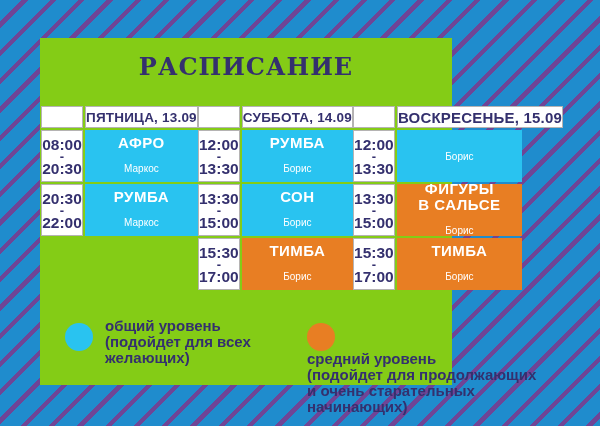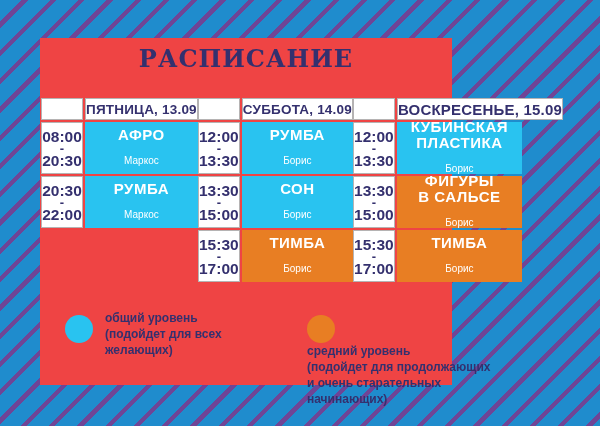--- a/index.html
+++ b/index.html
@@ -6,23 +6,23 @@
   body {
     width: 600px; height: 426px; overflow: hidden;
     font-family: "Liberation Sans", sans-serif;
     background: repeating-linear-gradient(135deg,
       #1f8ccd 0px, #1f8ccd 15.5px,
       #6f4596 15.5px, #6f4596 20px);
   }
   .card {
     position: absolute; left: 40px; top: 38px;
     width: 412px; height: 347px;
-    background: #ef4444;
+    background: #84cc16;
     box-sizing: border-box;
-    padding-top: 7px;
+    padding-top: 15px;
   }
   .title {
     margin: 0; text-align: center;
     font-family: "DejaVu Serif", serif;
     font-weight: bold; font-size: 24px; line-height: 28px;
     letter-spacing: 1px; color: #34306e;
   }
   .tables {
     margin-top: 25px;
     display: flex; justify-content: space-between;
@@ -67,21 +67,21 @@
   }
   .legend-item { display: flex; align-items: flex-start; }
   .legend-item + .legend-item { margin-left: 32px; flex-direction: column; }
   .dot {
     width: 28px; height: 28px; border-radius: 50%;
     flex: 0 0 28px; margin-top: 5px; margin-right: 12px;
   }
   .dot-general { background: #29c3f0; }
   .dot-medium  { background: #e87e23; }
   .legend-text {
-    color: #34306e; font-weight: bold; font-size: 12px; line-height: 16px;
+    color: #34306e; font-weight: bold; font-size: 15px; line-height: 16px;
   }
   .legend-text .note { white-space: pre-line; }
   .legend-item.first .legend-text { width: 170px; }
   .legend-item.second .legend-text { width: 250px; }
 </style>
 </head>
 <body>
 
 <div class="card">
   <h1 class="title">РАСПИСАНИЕ</h1>
@@ -162,22 +162,20 @@
         <div class="cell time-col bordered"></div>
         <div class="cell day-cell bordered">ВОСКРЕСЕНЬЕ, 15.09</div>
       </div>
       <div class="row data-row">
         <div class="cell time-col time-cell bordered">
           <span>12:00</span>
           <span class="sep">-</span>
           <span>13:30</span>
         </div>
         <div class="cell class-cell lvl-general">
-          <span class="cname">КУБИНСКАЯ
-ПЛАСТИКА</span>
           <span class="inst">Борис</span>
         </div>
       </div>
       <div class="row data-row">
         <div class="cell time-col time-cell bordered">
           <span>13:30</span>
           <span class="sep">-</span>
           <span>15:00</span>
         </div>
         <div class="cell class-cell lvl-medium">

